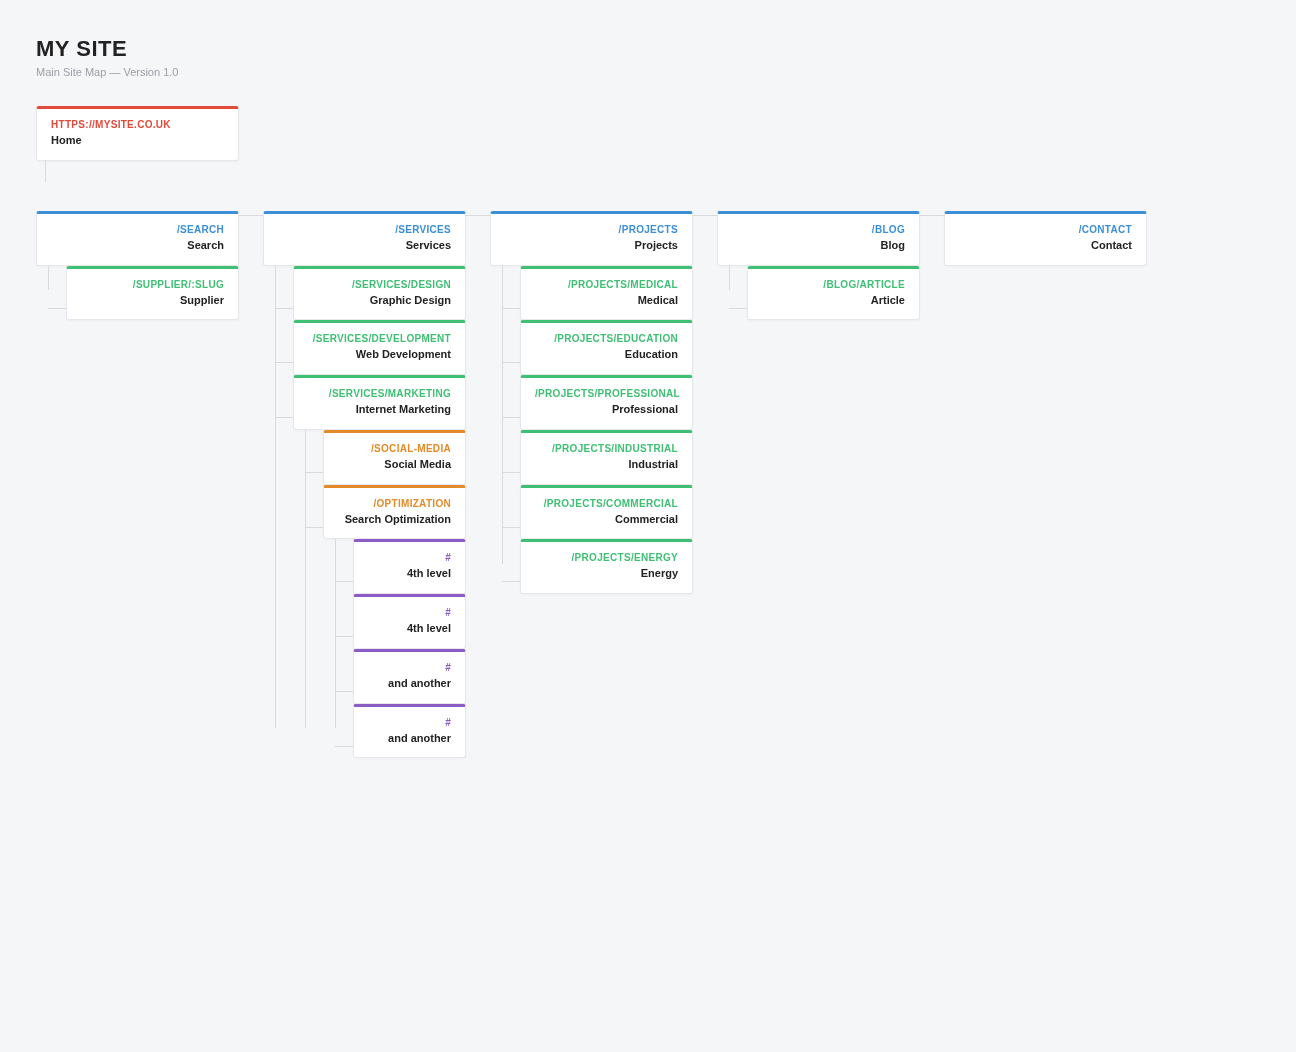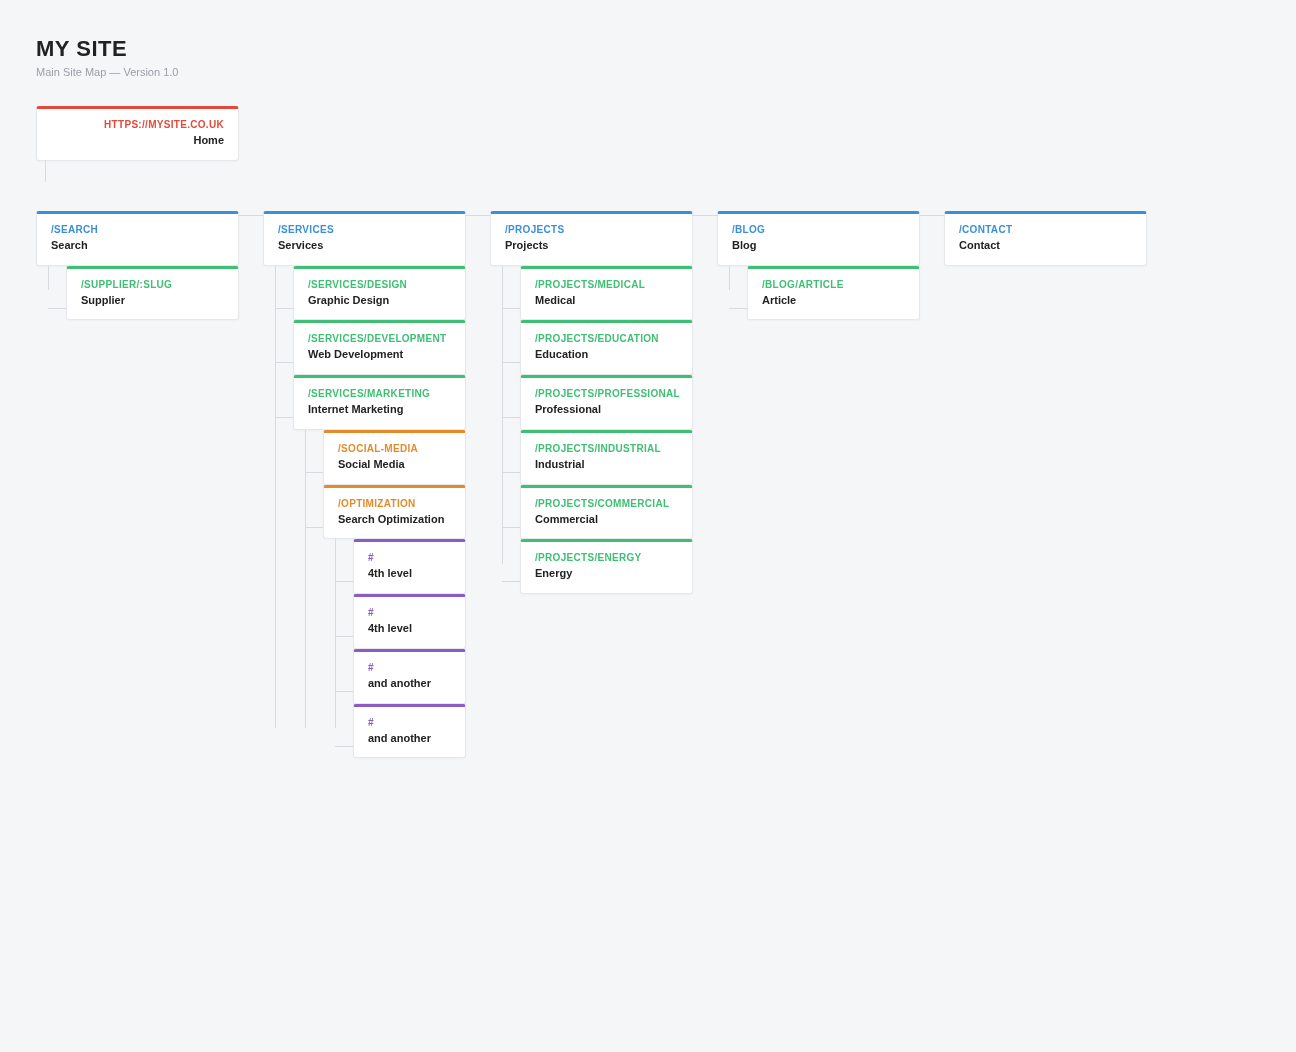--- a/index.html
+++ b/index.html
@@ -28,20 +28,21 @@
     color: #9aa0a6;
     margin-top: 4px;
   }
 
   
   .columns {
     display: flex;
     gap: 24px;
     margin-top: 28px;
     align-items: flex-start;
+    text-align: right;
   }
   .col {
     width: 203px;
     flex: 0 0 auto;
   }
 
   
   .node {
     background: #fff;
     border: 1px solid #e5e7eb;
@@ -106,21 +107,20 @@
     top: calc(18px + 24px);
     width: 18px;
     height: 1px;
     background: #d7dbe0;
   }
 
   
   .root-area {
     margin-top: 28px;
     width: 203px;
-    text-align: right;
   }
   .root-to-cols {
     position: relative;
     height: 22px;
   }
   .root-to-cols::before {
     
     content:"";
     position:absolute;
     left: 9px;

